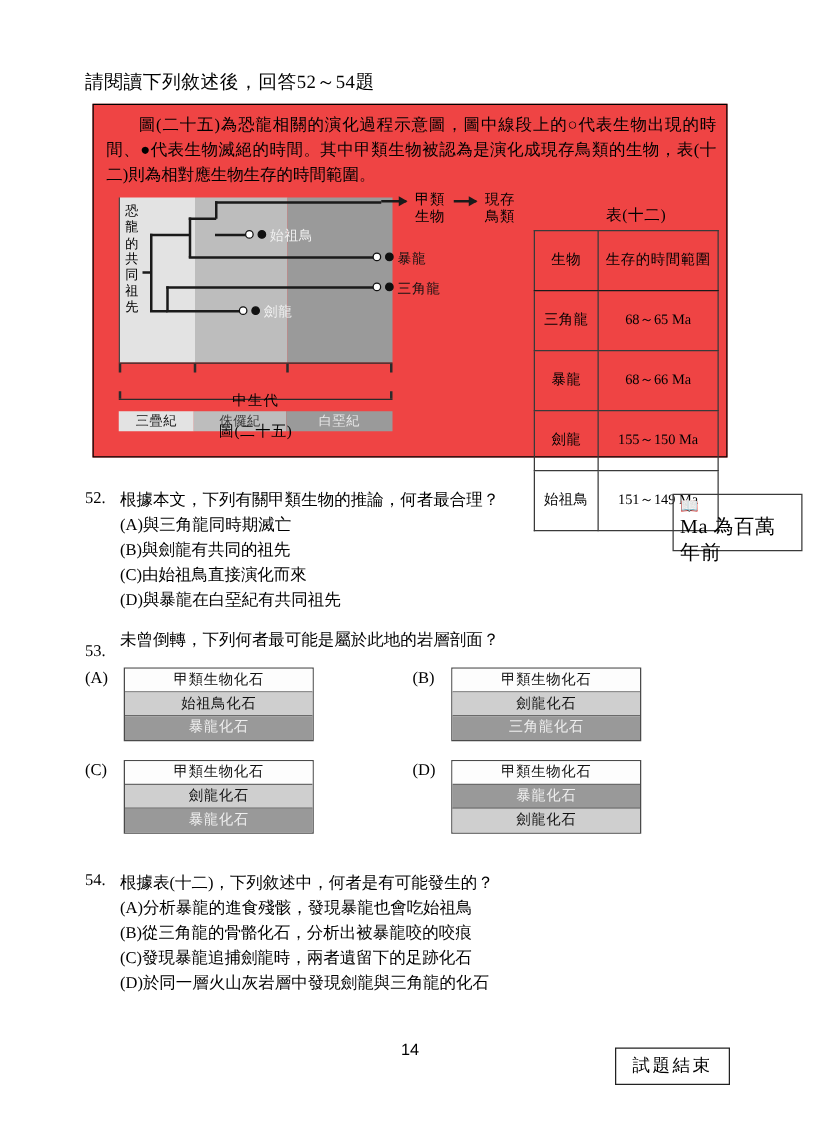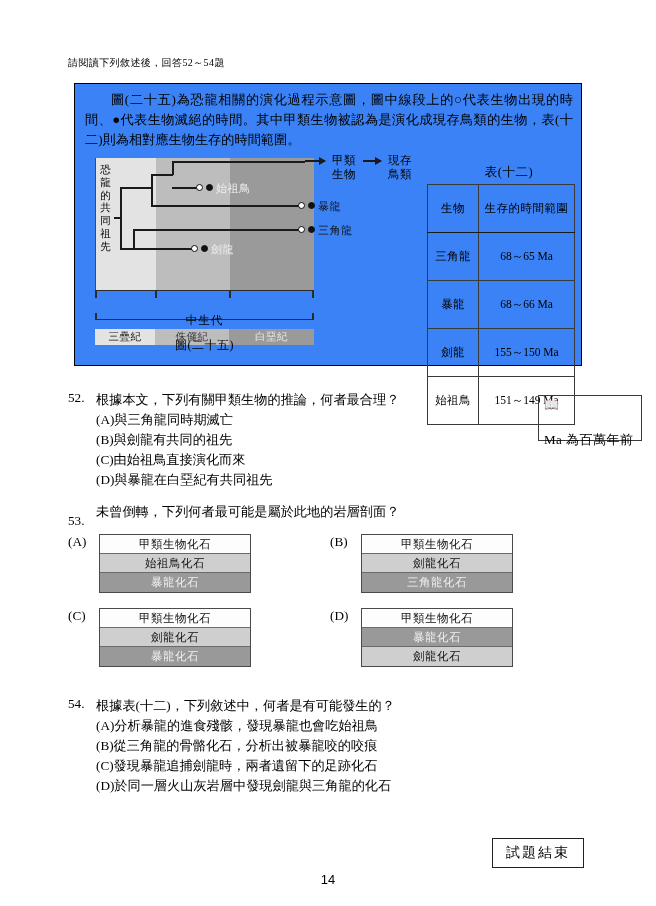--- a/index.html
+++ b/index.html
@@ -9,29 +9,29 @@
     font-family:"Liberation Serif","DejaVu Serif",serif;
     color:#000;
     position:relative;
     overflow:hidden;
   }
   .page{position:absolute;left:0;top:0;width:656px;height:906px;}
 
   
   .intro-line{
     position:absolute;left:68px;top:56px;
-    font-size:10px;letter-spacing:.4px;text-align:right;
+    font-size:15px;letter-spacing:.4px;text-align:right;
   }
 
   
   .stimulus{
     position:absolute;left:74px;top:83px;
     width:508px;height:283px;
     border:1px solid #000;
-    background:#3b82f6;
+    background:#ef4444;
     box-sizing:border-box;
   }
   .stim-text{
     position:absolute;left:10px;top:6px;width:488px;
     font-size:13.2px;line-height:1.5;text-align:justify;
     text-indent:26px;
   }
 
   
   .diagram{
@@ -123,21 +123,21 @@
   table.t12 thead tr th{border-bottom:1.8px solid #1a1a1a;}
   table.t12 td.sp{width:48px;letter-spacing:.3px;}
 
   
   .note{
     position:absolute;left:463px;top:311px;width:104px;height:46px;
     border:1px solid #3a3a3a;box-sizing:border-box;
     padding:3px 5px;
   }
   .note .bk{font-size:12px;line-height:1;color:#222;}
-  .note .nt{font-size:13px;margin-top:20px;letter-spacing:.5px;}
+  .note .nt{font-size:16px;margin-top:0;letter-spacing:.5px;}
   .qnum{position:absolute;font-size:13.2px;}
   .qbody{position:absolute;font-size:13.2px;line-height:1.52;}
   .opt{white-space:nowrap;}
 
   
   .olabel{position:absolute;font-size:13.2px;}
   .strata{
     position:absolute;width:152px;
     border:1.6px solid #4a4a4a;box-sizing:border-box;
   }
@@ -147,21 +147,21 @@
   }
   .layer.l-top{border-bottom:1.3px solid #6a6a6a;}
   .layer.l-mid{border-bottom:1.3px solid #6a6a6a;}
   .lw{background:#fdfdfd;color:#111;}
   .lm{background:#cfcfcf;color:#111;}
   .ld{background:#999999;color:#efefef;}
 
   
   .pageno{
     position:absolute;left:0;top:832px;width:656px;
-    text-align:center;font-size:13px;font-family:"Liberation Sans",sans-serif;margin-top:40px;
+    text-align:center;font-size:13px;font-family:"Liberation Sans",sans-serif;
   }
   .endbox{
     position:absolute;left:492px;top:838px;width:92px;height:30px;
     border:1.4px solid #222;box-sizing:border-box;
     display:flex;align-items:center;justify-content:center;
     font-size:14px;letter-spacing:2px;
   }
 </style>
 </head>
 <body>

